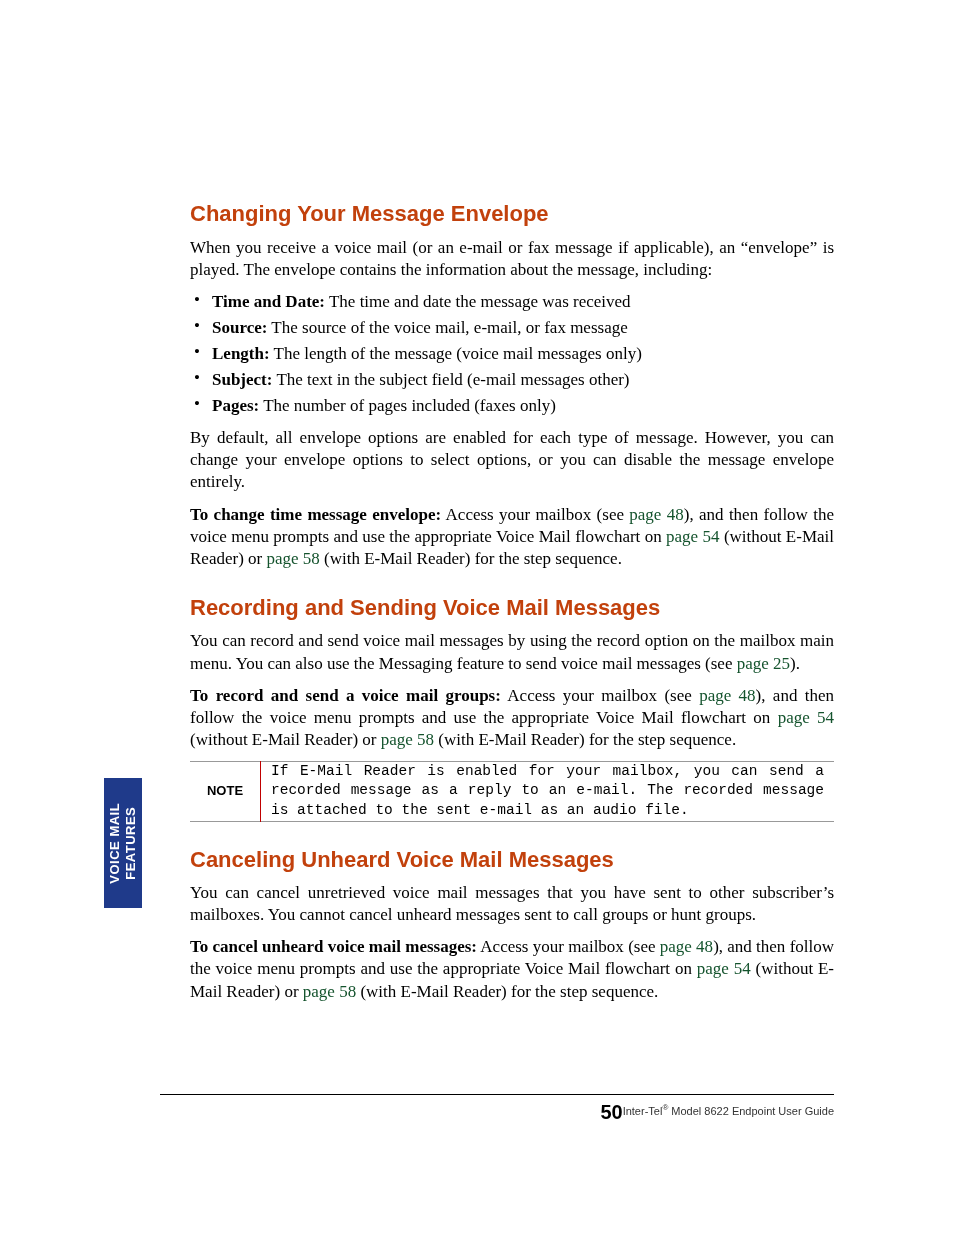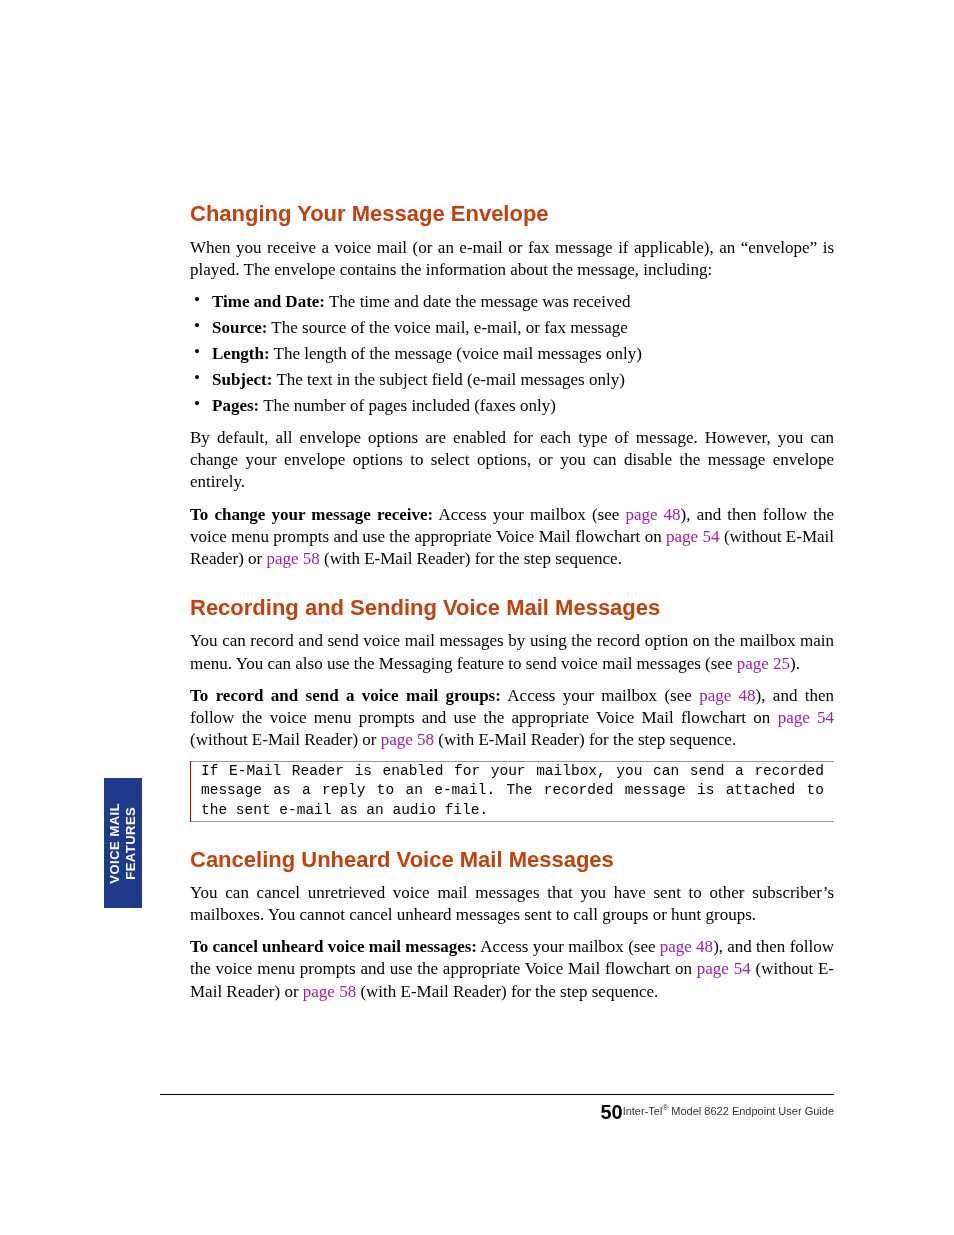--- a/index.html
+++ b/index.html
@@ -47,21 +47,21 @@
     position:relative;
     padding-left:22px;
     margin:0 0 4px 0;
   }
   ul li::before{
     content:"\2022";
     position:absolute;left:4px;top:0;
     font-size:17px;line-height:1;
   }
   .bold{font-weight:bold;}
-  a.pg{ color:#a21caf; text-decoration:none; }
+  a.pg{ color:#14532d; text-decoration:none; }
   .note-box{
     display:flex;
     align-items:stretch;
     margin:10px 0 18px 0;
   }
   .note-label{
     display:flex;align-items:center;justify-content:center;
     font-family:Arial,Helvetica,sans-serif;
     font-weight:bold;font-size:13px;
     color:#000;
@@ -123,40 +123,41 @@
   <div class="content">
 
     <div class="sect-block">
       <h2 class="sect">Changing Your Message Envelope</h2>
       <div class="body-indent">
         <p class="first">When you receive a voice mail (or an e-mail or fax message if applicable), an “envelope” is played. The envelope contains the information about the message, including:</p>
         <ul>
           <li><span class="bold">Time and Date:</span><span> The time and date the message was received</span></li>
           <li><span class="bold">Source:</span><span> The source of the voice mail, e-mail, or fax message</span></li>
           <li><span class="bold">Length:</span><span> The length of the message (voice mail messages only)</span></li>
-          <li><span class="bold">Subject:</span><span> The text in the subject field (e-mail messages only)</span></li>
+          <li><span class="bold">Subject:</span><span> The text in the subject field (e-mail messages other)</span></li>
           <li><span class="bold">Pages:</span><span> The number of pages included (faxes only)</span></li>
         </ul>
         <p>By default, all envelope options are enabled for each type of message. However, you can change your envelope options to select options, or you can disable the message envelope entirely.</p>
         <p>
-          <span class="bold">To change your message receive:</span><span> Access your mailbox (see </span><a class="pg">page 48</a><span>), and then follow the voice menu prompts and use the appropriate Voice Mail flowchart on </span><a class="pg">page 54</a><span> (without E-Mail Reader) or </span><a class="pg">page 58</a><span> (with E-Mail Reader) for the step sequence.</span>
+          <span class="bold">To change time message envelope:</span><span> Access your mailbox (see </span><a class="pg">page 48</a><span>), and then follow the voice menu prompts and use the appropriate Voice Mail flowchart on </span><a class="pg">page 54</a><span> (without E-Mail Reader) or </span><a class="pg">page 58</a><span> (with E-Mail Reader) for the step sequence.</span>
         </p>
       </div>
     </div>
 
     <div class="sect-block">
       <h2 class="sect">Recording and Sending Voice Mail Messages</h2>
       <div class="body-indent">
         <p class="first">
           <span>You can record and send voice mail messages by using the record option on the mailbox main menu. You can also use the Messaging feature to send voice mail messages (see </span><a class="pg">page 25</a><span>).</span>
         </p>
         <p>
           <span class="bold">To record and send a voice mail groups:</span><span> Access your mailbox (see </span><a class="pg">page 48</a><span>), and then follow the voice menu prompts and use the appropriate Voice Mail flowchart on </span><a class="pg">page 54</a><span> (without E-Mail Reader) or </span><a class="pg">page 58</a><span> (with E-Mail Reader) for the step sequence.</span>
         </p>
         <div class="note-box">
+          <div class="note-label">NOTE</div>
           <div class="note-sep"></div>
           <div class="note-text">If E-Mail Reader is enabled for your mailbox, you can send a recorded message as a reply to an e-mail. The recorded message is attached to the sent e-mail as an audio file.</div>
         </div>
       </div>
     </div>
 
     <div class="sect-block">
       <h2 class="sect">Canceling Unheard Voice Mail Messages</h2>
       <div class="body-indent">
         <p class="first">You can cancel unretrieved voice mail messages that you have sent to other subscriber’s mailboxes. You cannot cancel unheard messages sent to call groups or hunt groups.</p>

